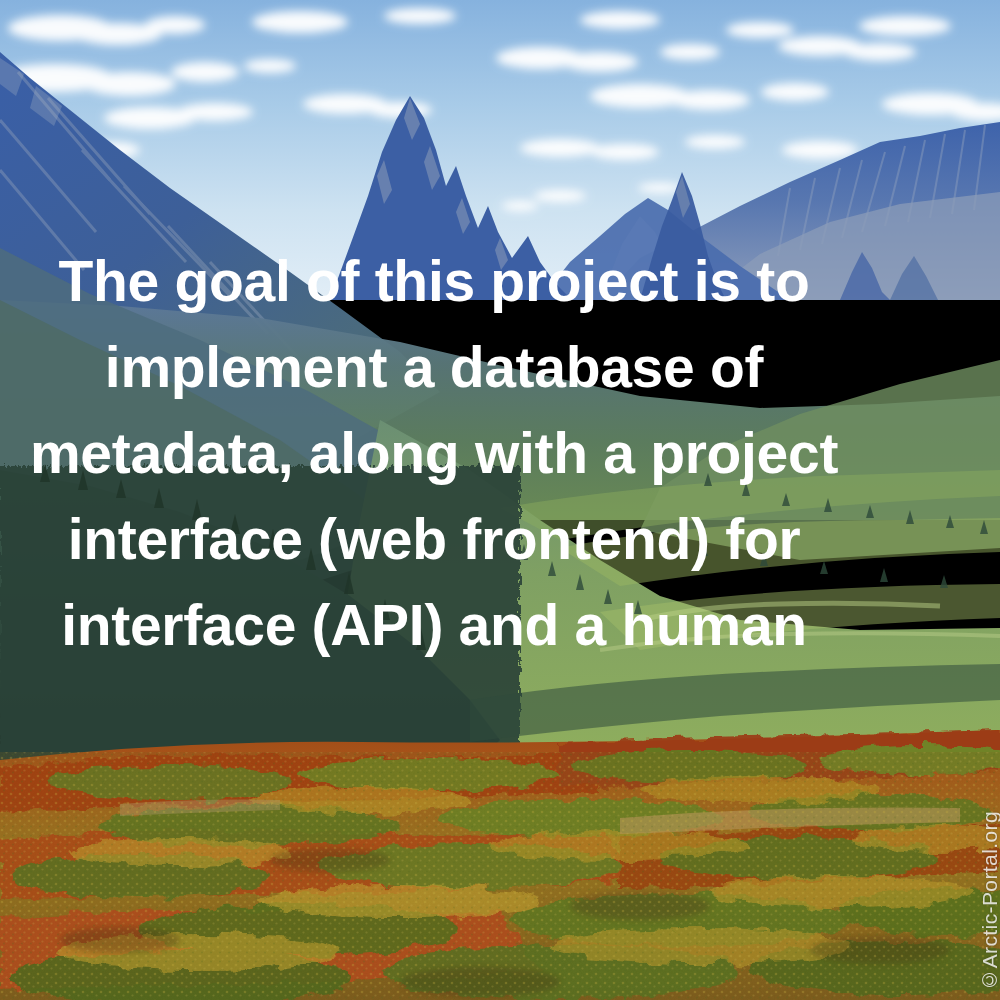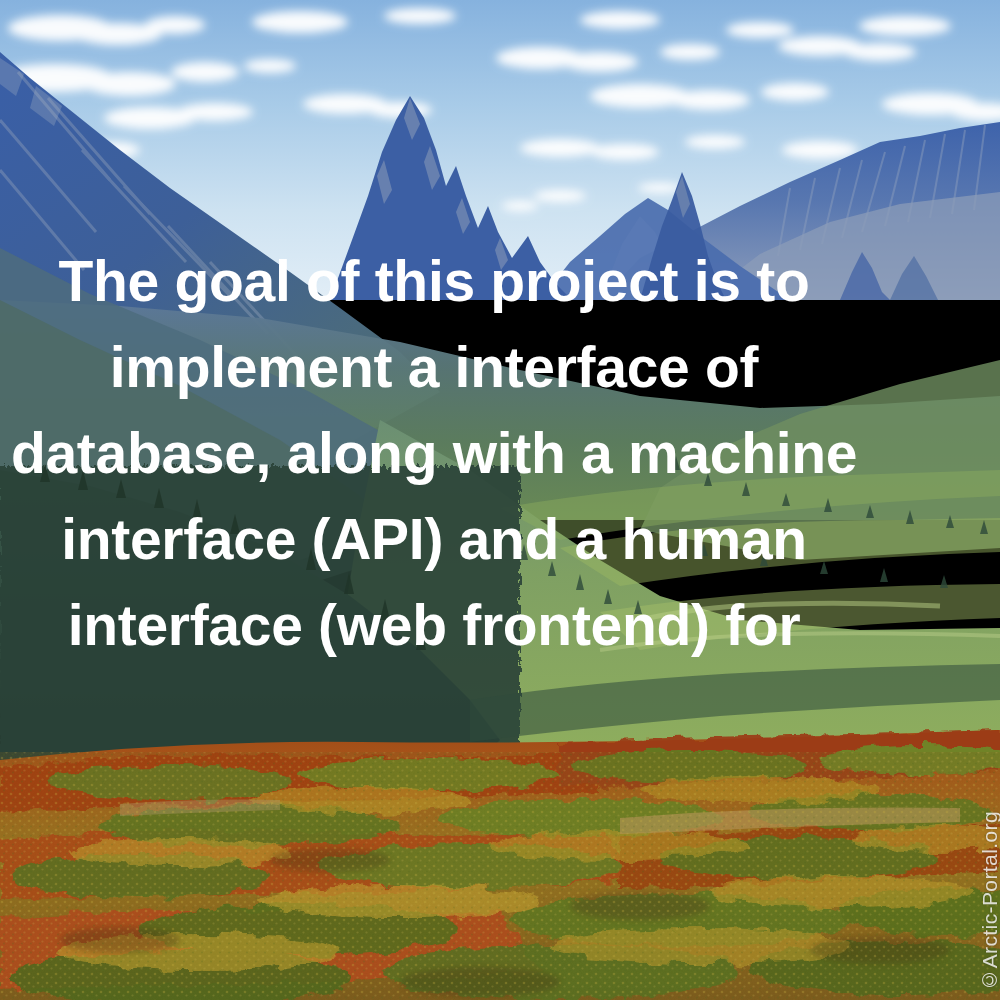--- a/index.html
+++ b/index.html
@@ -416,21 +416,21 @@
         <ellipse cx="480" cy="982" rx="80" ry="15" fill="#35260e"></ellipse>
       </g>
 
       <rect x="0" y="752" width="1000" height="248" fill="url(#tundraSpeck)" opacity="0.55"></rect>
       <rect x="0" y="752" width="1000" height="248" filter="url(#grain)" fill="#8a6a22" opacity="0.22"></rect>
     </g>
   </svg>
 
   <div id="caption">
     <span class="caption-line">The goal of this project is to</span>
-    <span class="caption-line">implement a interface of</span>
-    <span class="caption-line">database, along with a machine</span>
+    <span class="caption-line">implement a database of</span>
+    <span class="caption-line">metadata, along with a project</span>
+    <span class="caption-line">interface (web frontend) for</span>
     <span class="caption-line">interface (API) and a human</span>
-    <span class="caption-line">interface (web frontend) for</span>
   </div>
 
   <div id="watermark">©Arctic-Portal.org</div>
 
 </div>
 
 </body></html>

